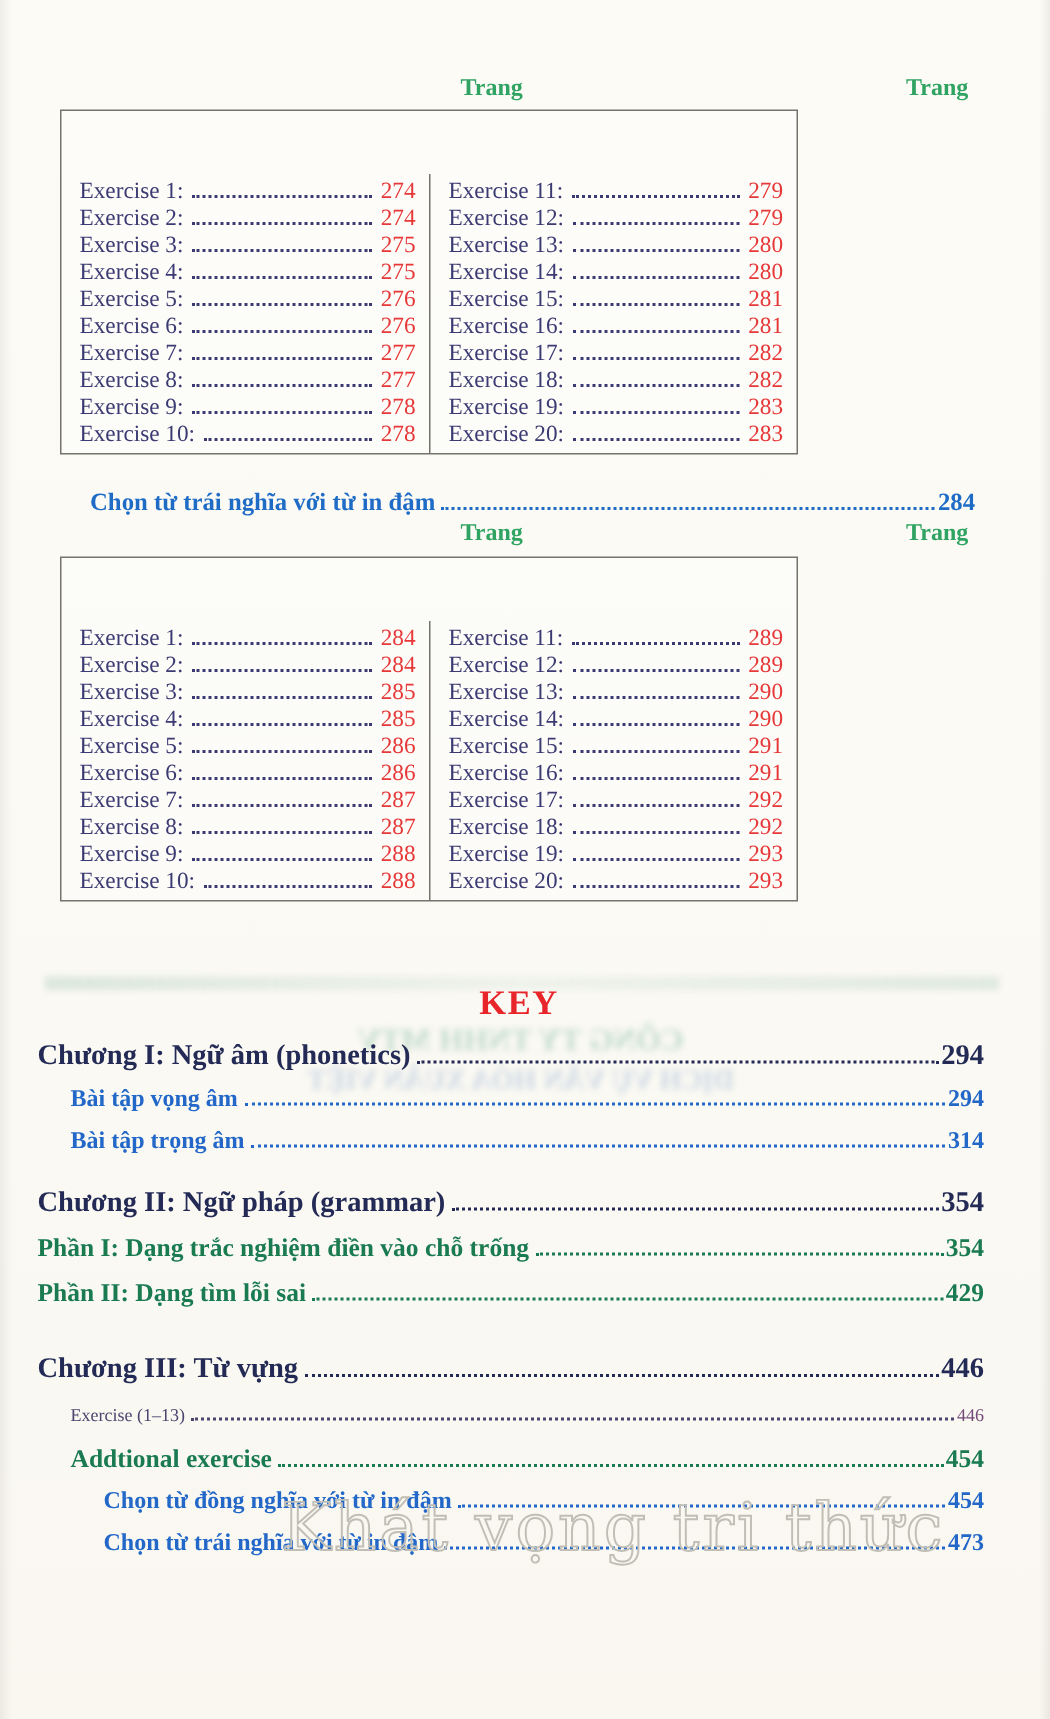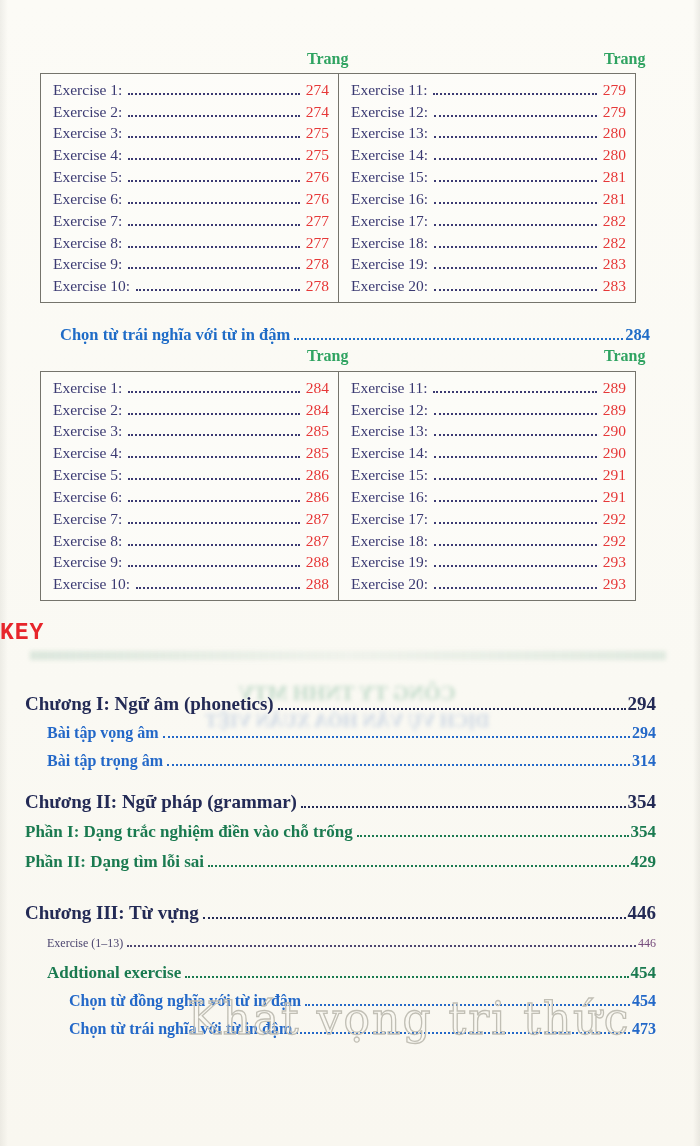--- a/index.html
+++ b/index.html
@@ -12,38 +12,38 @@
     background:linear-gradient(90deg, rgba(120,120,110,0.10), transparent); pointer-events:none;}
   .page::after{content:""; position:absolute; right:0; top:0; width:7px; height:100%;
     background:linear-gradient(270deg, rgba(120,120,110,0.12), transparent); pointer-events:none;}
 
   
   .trang{position:absolute; color:#2fa361; font-weight:bold; font-size:16px;}
   .t1a{left:307px; top:50px;} .t1b{left:604px; top:50px;}
   .t2a{left:307px; top:347px;} .t2b{left:604px; top:347px;}
 
   
-  .ex-table{position:absolute; left:40px; width:596px; height:230px;
-    border:1.5px solid #75746c; display:flex; box-sizing:border-box; background:rgba(255,255,255,0.35);}
+  .ex-table{position:absolute; left:40px; width:492px; height:230px;
+    border:1.5px solid #75746c; display:flex; box-sizing:border-box; background:rgba(255,255,255,0.35);align-items:flex-end;}
   .tbl1{top:73px;} .tbl2{top:371px;}
   .ex-col{width:50%; box-sizing:border-box; display:flex; flex-direction:column;
     justify-content:space-evenly; padding:3px 9px 3px 12px;}
   .ex-col + .ex-col{border-left:1.5px solid #75746c;}
   .ex-row{display:flex; align-items:baseline; color:#3b3a72; font-size:15.5px; line-height:18px;}
   .dots{flex:1; border-bottom:2px dotted currentColor; margin:0 3px 3px 6px; min-width:20px;}
   .ex-row .pg{color:#e63838; text-align:right; min-width:26px;}
 
   
   .section-line{position:absolute; left:60px; right:50px; top:325px; display:flex;
     align-items:baseline; color:#1f6cc7; font-weight:bold; font-size:16.5px;}
   .section-line .dots{margin:0 2px 3px 4px;}
 
   
-  .key-title{position:absolute; top:620px; left:0; width:692px; text-align:left;
-    color:#e7252b; font-weight:bold; font-size:23px; letter-spacing:1px;font-family:Liberation Mono, monospace;}
+  .key-title{position:absolute; top:656px; left:0; width:692px; text-align:center;
+    color:#e7252b; font-weight:bold; font-size:23px; letter-spacing:1px;}
 
   
   .toc{position:absolute; left:25px; right:44px; top:688px;}
   .toc-row{display:flex; align-items:baseline;justify-content:center;}
   .toc-row .dots{margin:0 2px 4px 4px;}
   .v-chapter{font-size:19px; font-weight:bold; color:#232a55; line-height:31px;}
   .v-blue{font-size:16px; font-weight:bold; color:#2368c8; line-height:28px; padding-left:22px;}
   .v-green{font-size:17px; font-weight:bold; color:#1a7a50; line-height:30px;}
   .v-plain{font-size:12px; color:#4c456f; line-height:30px; padding-left:22px;}
   .v-plain .pg{color:#74497a;}

